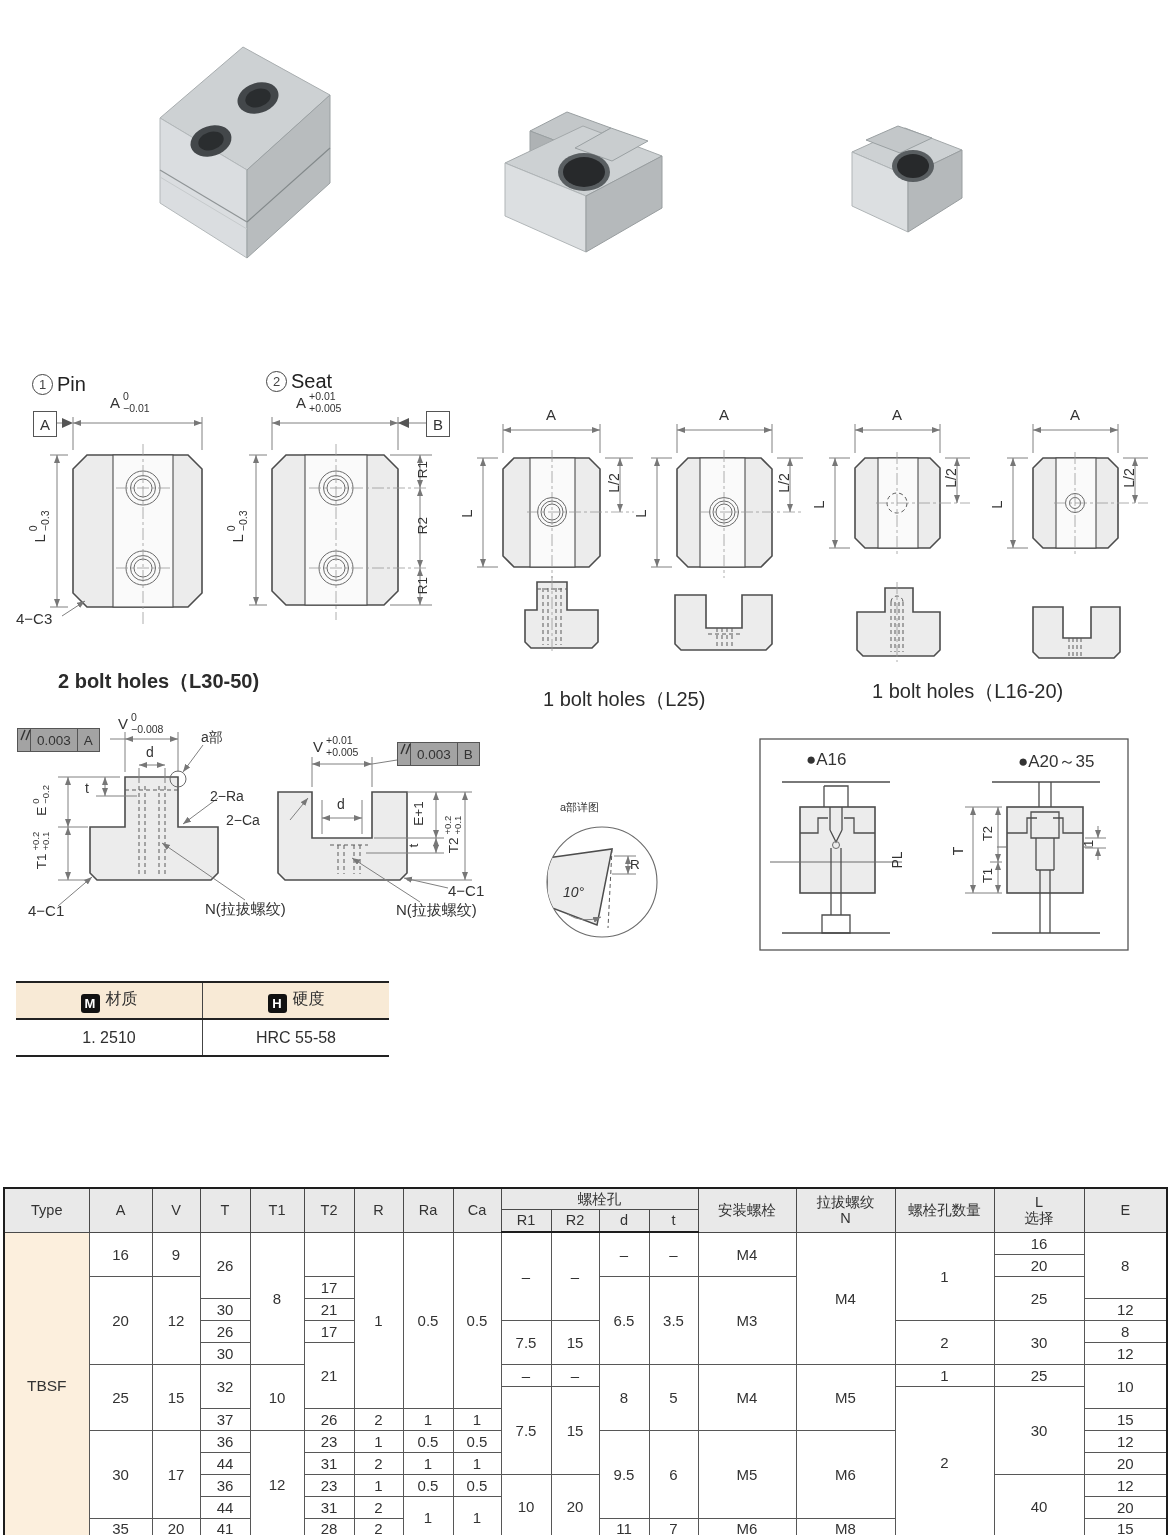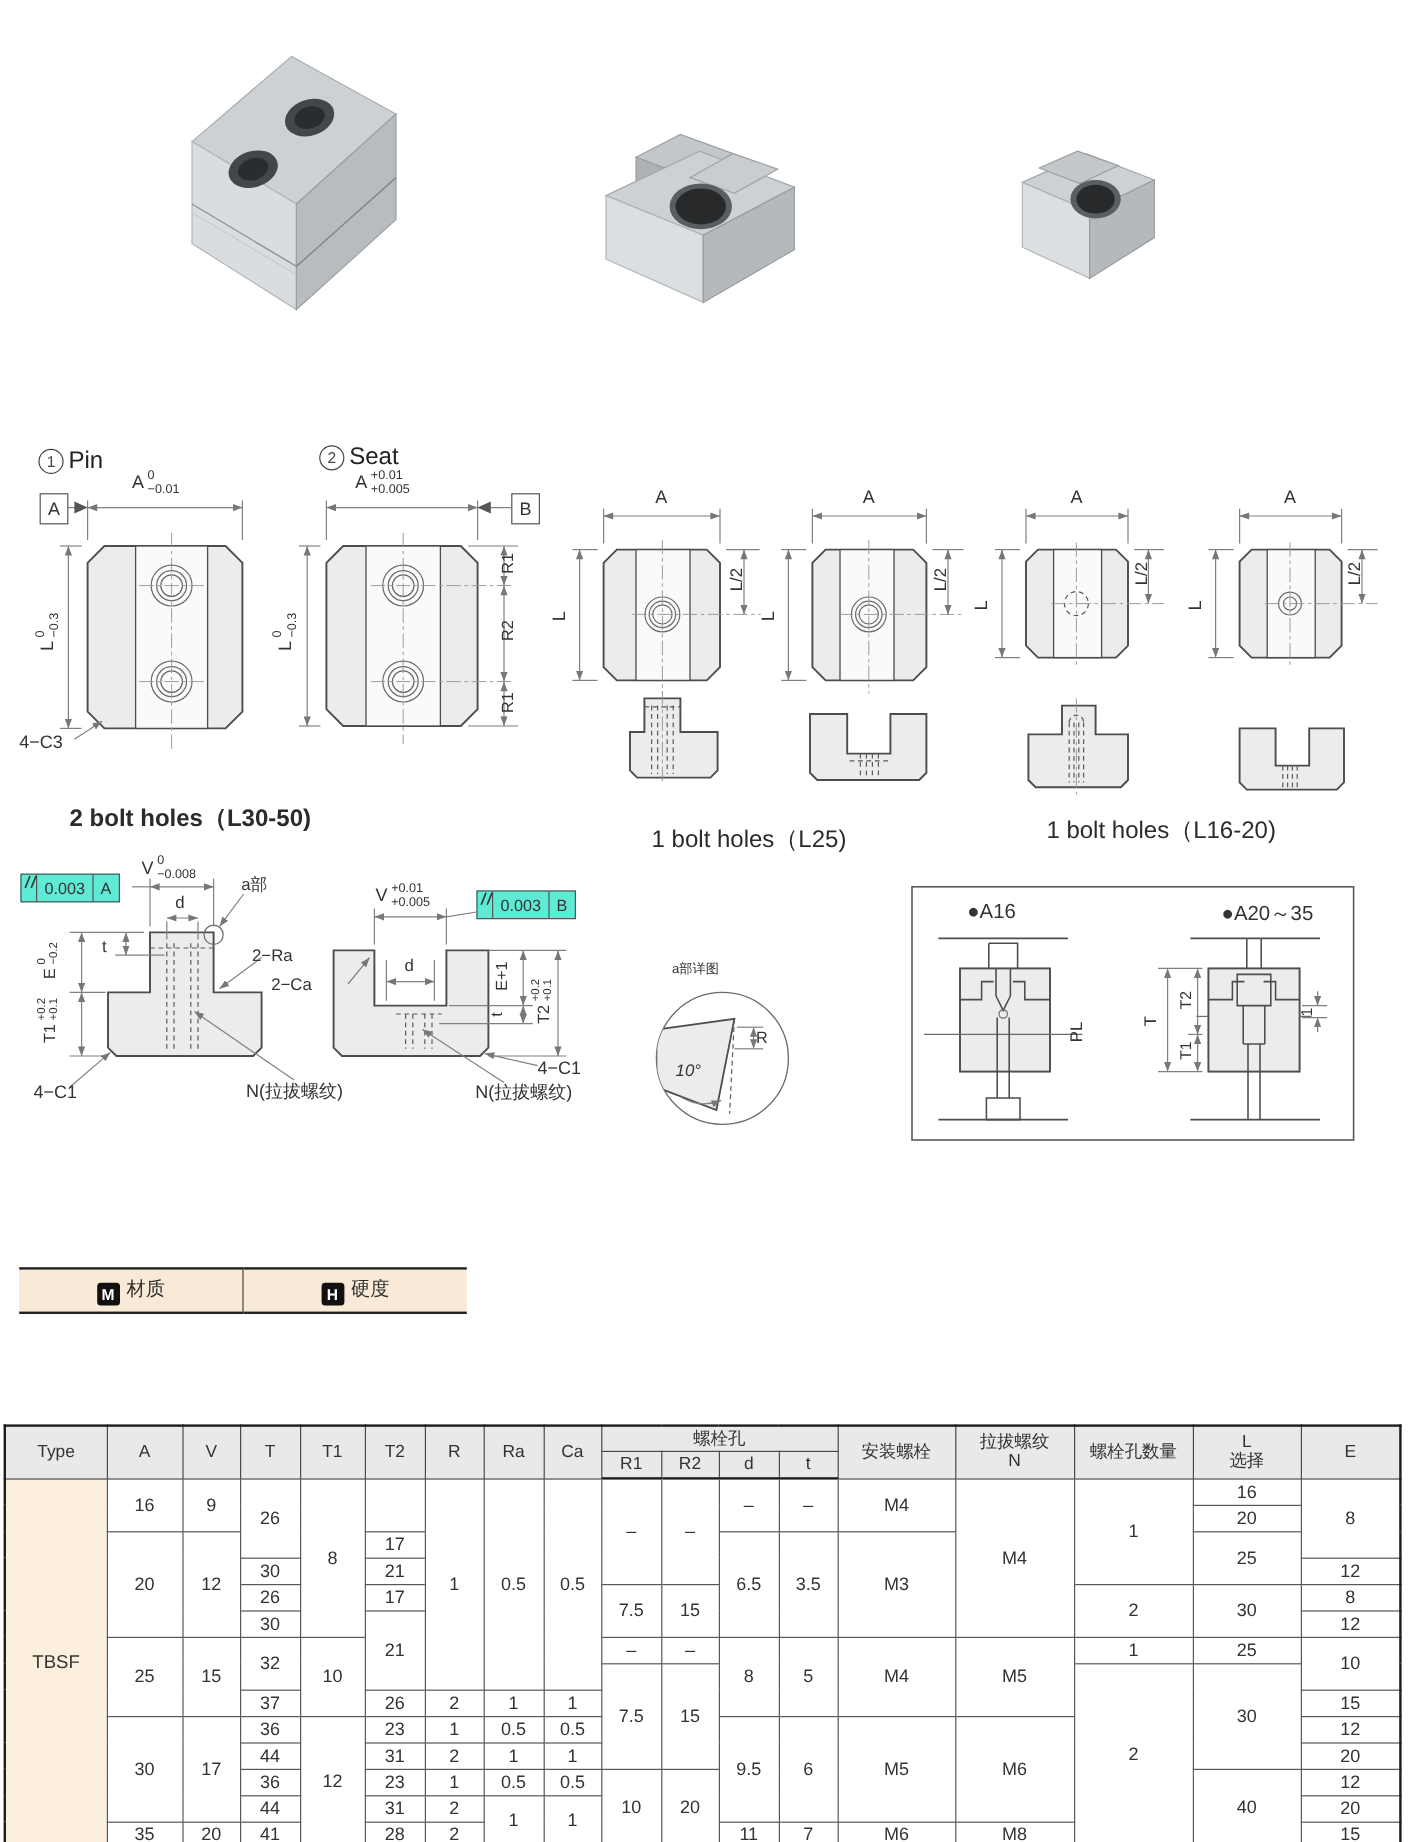--- a/index.html
+++ b/index.html
@@ -10,26 +10,26 @@
   .big{font-size:15px;}
   .caption{position:absolute;font-size:20px;color:#2b2b2b;white-space:nowrap;}
   .sec-title{position:absolute;font-size:20px;color:#222;display:flex;align-items:center;gap:4px;white-space:nowrap;}
   .circnum{width:19px;height:19px;border:1.4px solid #444;border-radius:50%;display:inline-flex;
            align-items:center;justify-content:center;font-size:13px;color:#444;}
   .dim{position:absolute;display:flex;align-items:center;font-size:15px;color:#333;white-space:nowrap;}
   .dim .tol{display:flex;flex-direction:column;font-size:10.5px;line-height:1.1;margin-left:3px;color:#333;}
   .rot{transform:rotate(-90deg);transform-origin:center;}
   .datum{position:absolute;width:22px;height:24px;border:1.4px solid #555;background:#fff;
          display:flex;align-items:center;justify-content:center;font-size:15px;color:#333;}
-  .fcf{position:absolute;display:flex;border:1.2px solid #555;background:#5eead4;height:22px;font-size:13.5px;color:#333;}
+  .fcf{position:absolute;display:flex;border:1.2px solid #555;background:#a3a3a3;height:22px;font-size:13.5px;color:#333;}
   .fcf>div{display:flex;align-items:center;justify-content:center;padding:0 6px;border-right:1.2px solid #555;}
   .fcf>div:last-child{border-right:none;}
   .ital{font-style:italic;}
   
-  .mat{position:absolute;left:16px;top:1056px;width:373px;border-collapse:collapse;table-layout:fixed;}
+  .mat{position:absolute;left:16px;top:981px;width:373px;border-collapse:collapse;table-layout:fixed;}
   .mat th,.mat td{text-align:center;font-weight:normal;font-size:16px;color:#2f2f2f;}
   .mat th{background:#f8ead6;height:33px;border-top:2.5px solid #222;border-bottom:2.2px solid #222;}
   .mat td{height:33px;background:#fff;border-bottom:1.1px solid #444;}
   .mat tr:last-child td{border-bottom:2.5px solid #222;}
   .mat th:first-child,.mat td:first-child{border-right:1.1px solid #444;}
   .badge{display:inline-flex;width:19px;height:19px;background:#111;color:#fff;border-radius:3px;
          align-items:center;justify-content:center;font-size:13px;font-weight:bold;margin-right:6px;vertical-align:-4px;}
   
   .spec{position:absolute;left:3px;top:1187px;width:1163px;border-collapse:collapse;table-layout:fixed;
         border:2px solid #1d1d1d;}
@@ -492,20 +492,24 @@
     <tr>
       <th>
         <span class="badge">M</span><span>材质</span>
       </th>
       <th>
         <span class="badge">H</span><span>硬度</span>
       </th>
     </tr>
   </thead>
   <tbody>
+    <tr>
+      <td>1. 2510</td>
+      <td>HRC 55-58</td>
+    </tr>
   </tbody>
 </table>
 
 <table class="spec">
   <colgroup>
     <col style="width:85px">
       <col style="width:63px">
       <col style="width:48px">
       <col style="width:50px">
     <col style="width:54px">

